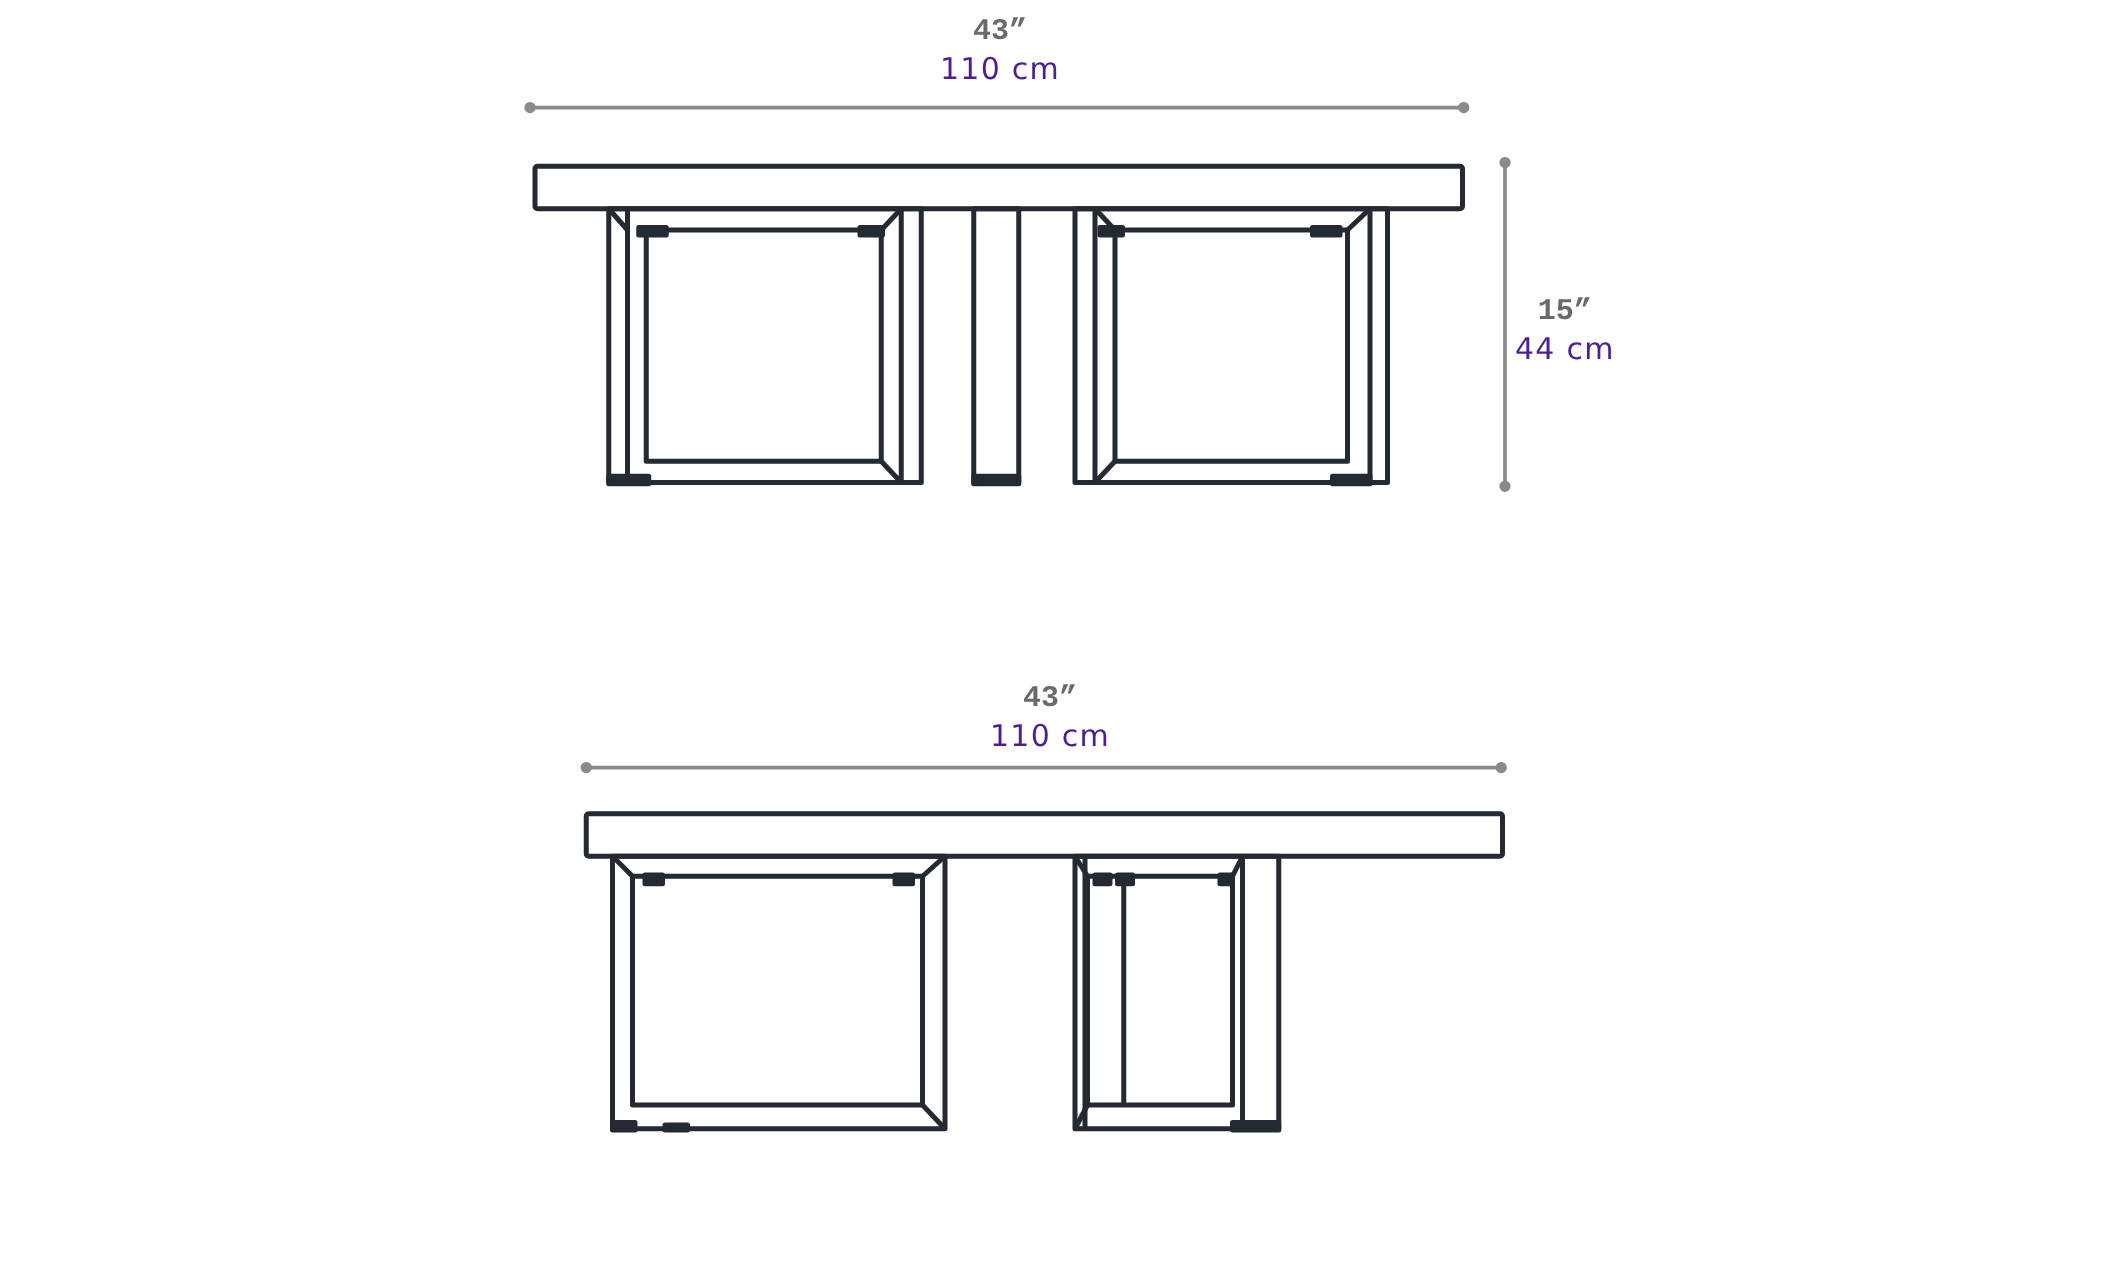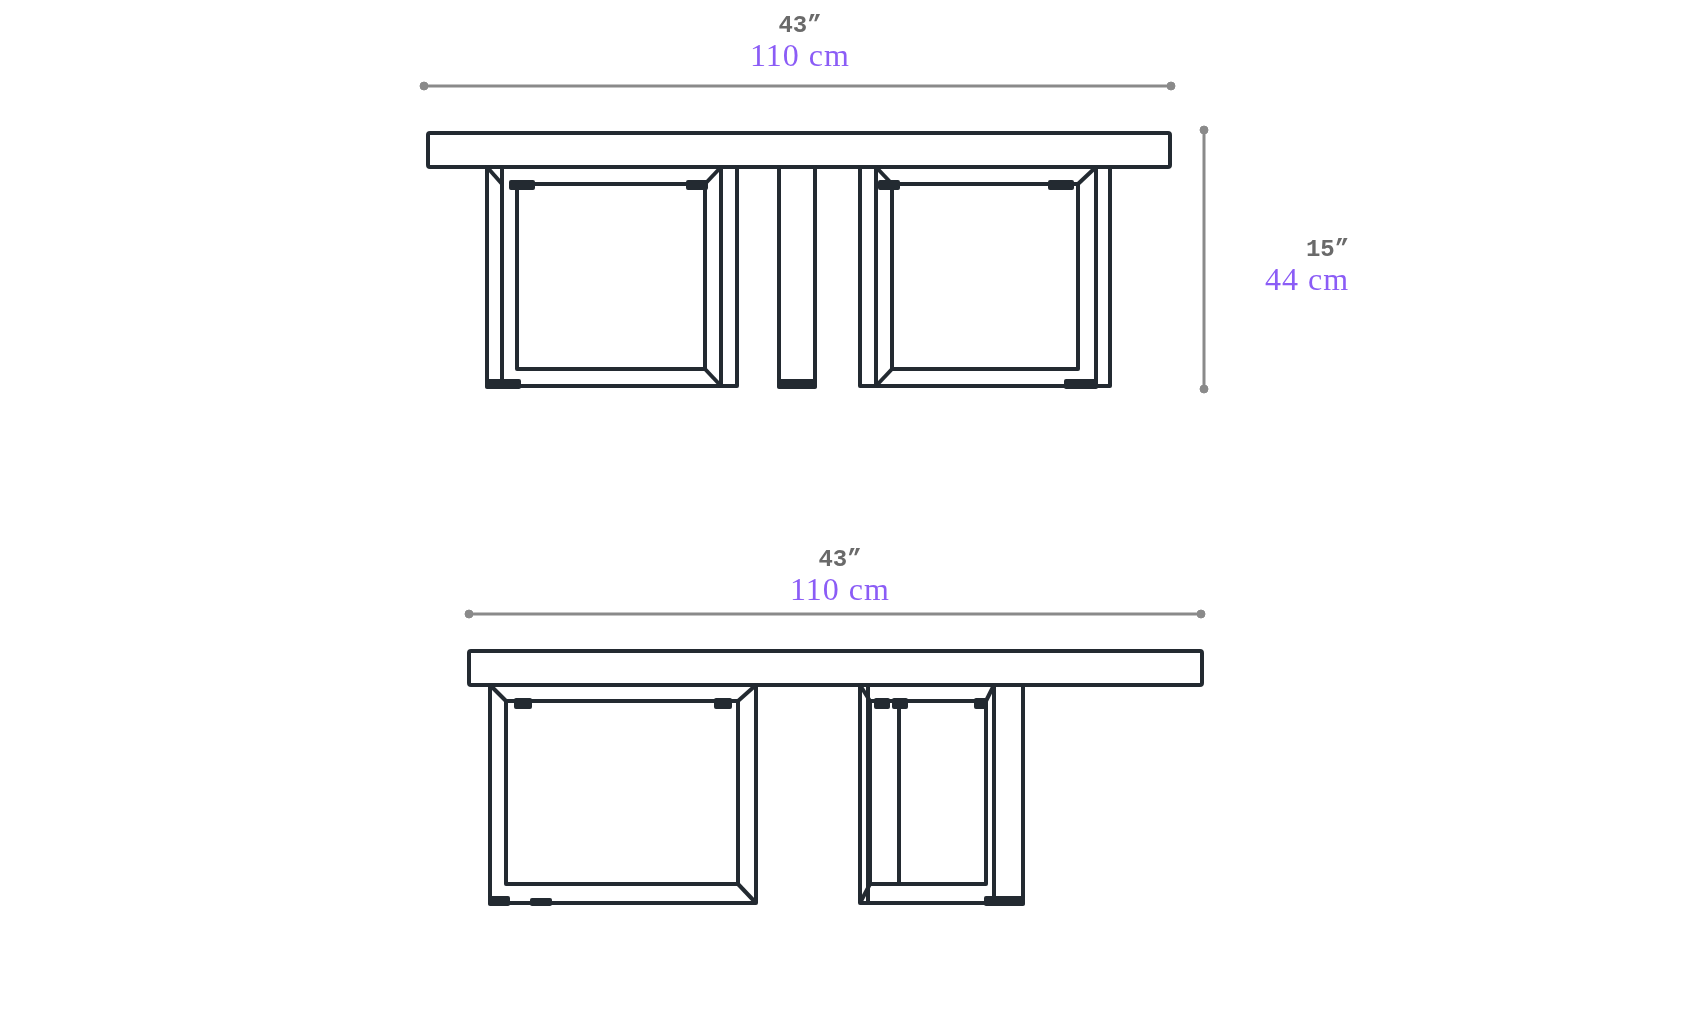--- a/index.html
+++ b/index.html
@@ -1,19 +1,19 @@
 <!DOCTYPE html>
 <html><head>
 <meta charset="utf-8">
 <style>
   html, body { margin:0; padding:0; background:#ffffff; }
   body { width:1697px; height:1012px; position:relative; overflow:hidden; font-family:"DejaVu Sans", sans-serif; }
   .lbl { position:absolute; text-align:center; color:#6f6f6f; }
   .lbl .in { font-weight:bold; font-size:24px; line-height:28px; color:#6a6a6a;font-family:Liberation Mono, monospace; }
-  .lbl .cm { font-size:32px; line-height:30px; letter-spacing:1px; color:#8b5cf6;font-family:Liberation Serif, serif; }
+  .lbl .cm { font-size:24px; line-height:30px; letter-spacing:1px; color:#4c1d95; }
   svg { position:absolute; left:0; top:0; }
 </style>
 </head>
 <body>
 
 <svg width="1697" height="1012" viewBox="0 0 1697 1012">
 
   <g stroke="#8a8a8a" fill="#8a8a8a">
     <line x1="424" y1="86" x2="1171" y2="86" stroke-width="3"></line>
     <circle cx="424" cy="86" r="4"></circle>
@@ -89,21 +89,21 @@
     <rect x="994" y="685" width="29" height="218"></rect>
     <rect x="986" y="898" width="37" height="6" fill="#232a31"></rect>
   </g>
 </svg>
 
 <div class="lbl" style="left:720px; top:12px; width:160px;">
   <div class="in">43”</div>
   <div class="cm">110 cm</div>
 </div>
 
-<div class="lbl" style="left:1265px; top:236px; text-align:right;">
+<div class="lbl" style="left:1212px; top:236px; text-align:center;">
   <div class="in">15”</div>
   <div class="cm">44 cm</div>
 </div>
 
 <div class="lbl" style="left:760px; top:546px; width:160px;">
   <div class="in">43”</div>
   <div class="cm">110 cm</div>
 </div>
 
 </body></html>

